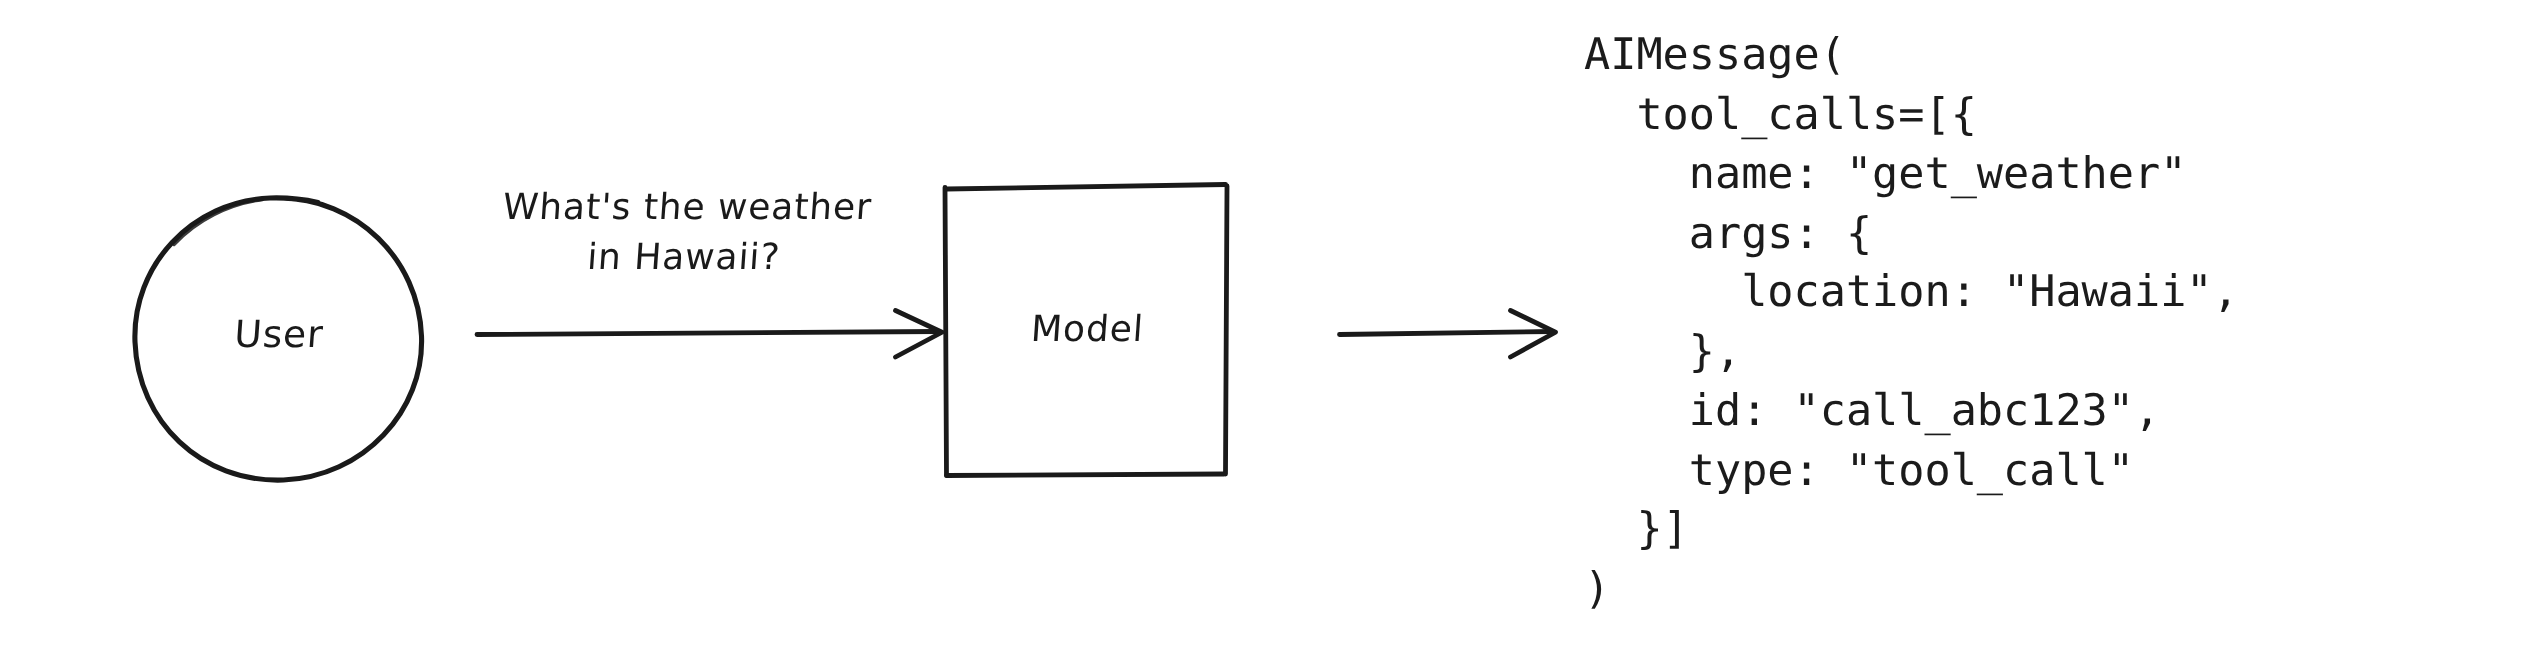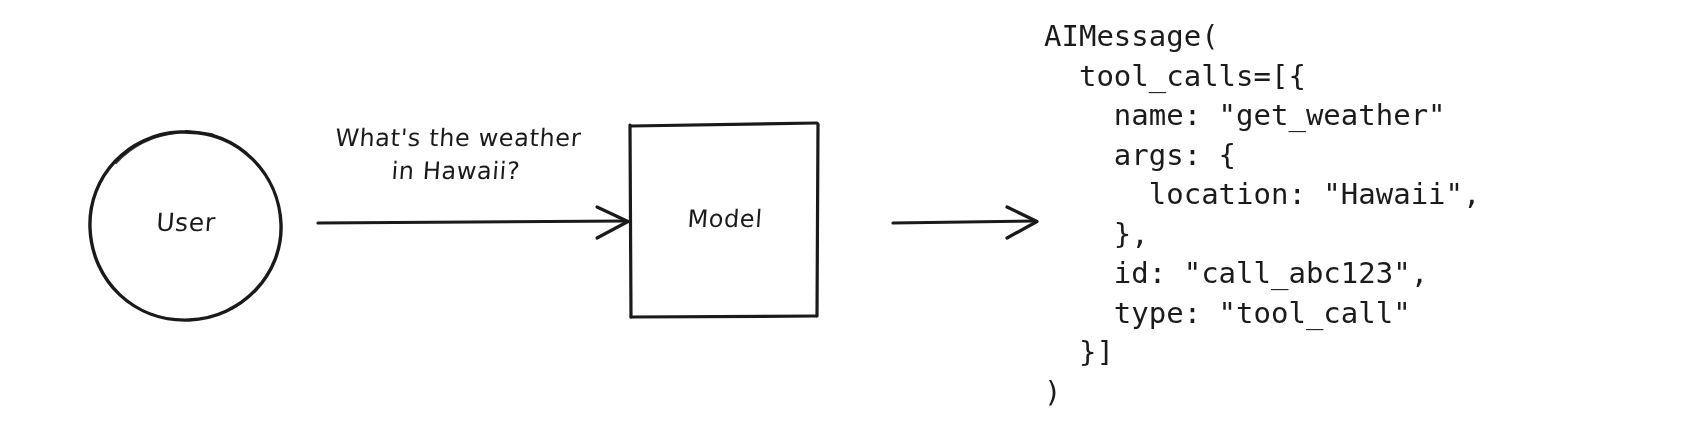--- a/index.html
+++ b/index.html
@@ -70,20 +70,21 @@
     font-size: 29px;
     line-height: 39.5px;
     color: #1b1b1b;
     white-space: pre;
     letter-spacing: 0px;
     font-weight: 500;
   }
   #code-block .code-line {
     display: block;
     white-space: pre;
+    margin-left: 12px;
   }
 </style>
 </head>
 <body>
 
 <div id="canvas">
 
   <svg id="sketch" viewBox="0 0 1684 432">
 
     <g>

